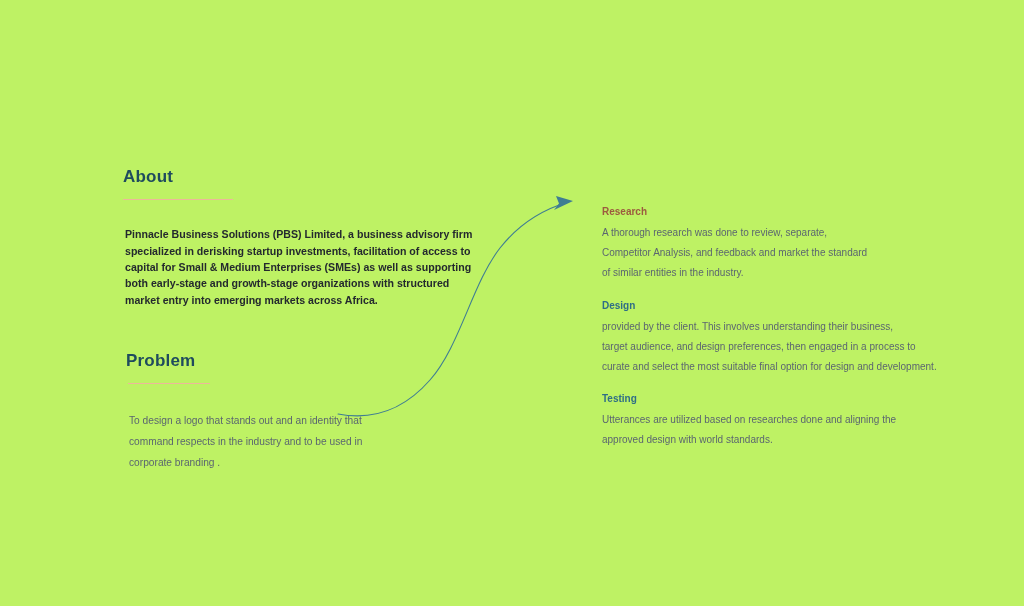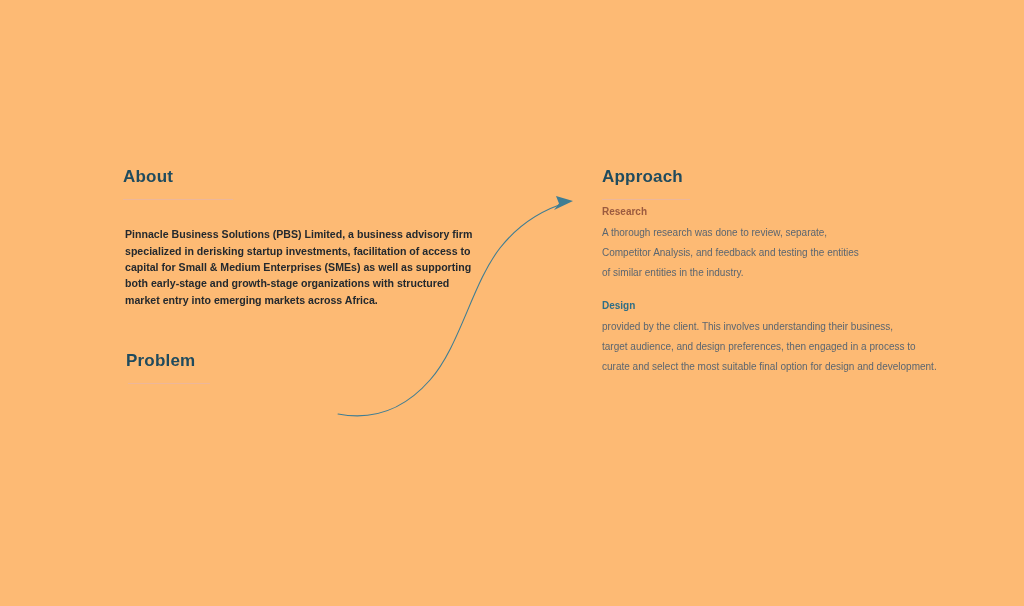--- a/index.html
+++ b/index.html
@@ -13,21 +13,21 @@
     height: 606px;
     position: relative;
     overflow: hidden;
     font-family: "Liberation Sans", sans-serif;
     -webkit-font-smoothing: antialiased;
   }
 
   .page {
     position: absolute;
     inset: 0;
-    background: #fdba74;
+    background: #bef264;
   }
 
   
   .section-title {
     font-size: 17px;
     font-weight: 700;
     color: #1f4b5e;
     letter-spacing: 0.2px;
     margin: 0;
     line-height: 1.1;
@@ -127,44 +127,48 @@
 
   <section id="about-section">
     <h2 class="section-title">About</h2>
     <div class="title-rule"></div>
     <p id="about-body">Pinnacle Business Solutions (PBS) Limited, a business advisory firm specialized in derisking startup investments, facilitation of access to capital for Small &amp; Medium Enterprises (SMEs) as well as supporting both early-stage and growth-stage organizations with structured market entry into emerging markets across Africa.</p>
   </section>
 
   <section id="problem-section">
     <h2 class="section-title">Problem</h2>
     <div class="title-rule"></div>
+    <p id="problem-body">To design a logo that stands out and an identity that command respects in the industry and to be used in corporate branding .</p>
   </section>
 
   <svg id="flow-arrow" viewBox="0 0 260 240" aria-hidden="true">
     <path d="M 8 226 C 40 232, 72 224, 100 192 C 130 158, 142 96, 170 60 C 192 32, 218 20, 238 14" fill="none" stroke="#3f7d93" stroke-width="1.1" stroke-linecap="round"></path>
     <path d="M 243 13 L 226 8 L 229 15.5 L 224 22 Z" fill="#3f7d93"></path>
   </svg>
 
-  <section id="approach-section">
-    <h2 class="section-title">Approach</h2>
-    <div class="title-rule"></div>
-  </section>
 
   <div class="approach-block" id="block-research">
     <h3 class="block-title accent-rust">Research</h3>
     <div class="block-body">
       <div>A thorough research was done to review, separate,</div>
-      <div>Competitor Analysis, and feedback and testing the entities</div>
+      <div>Competitor Analysis, and feedback and market the standard</div>
       <div>of similar entities in the industry.</div>
     </div>
   </div>
 
   <div class="approach-block" id="block-design">
     <h3 class="block-title accent-teal">Design</h3>
     <div class="block-body">
       <div>provided by the client. This involves understanding their business,</div>
       <div>target audience, and design preferences, then  engaged in a process to</div>
       <div>curate and select the most suitable final option for design and development.</div>
     </div>
   </div>
 
+  <div class="approach-block" id="block-testing">
+    <h3 class="block-title accent-teal">Testing</h3>
+    <div class="block-body">
+      <div>Utterances are utilized based on researches done and aligning the</div>
+      <div>approved design with world standards.</div>
+    </div>
+  </div>
 
 </div>
 
 </body></html>

